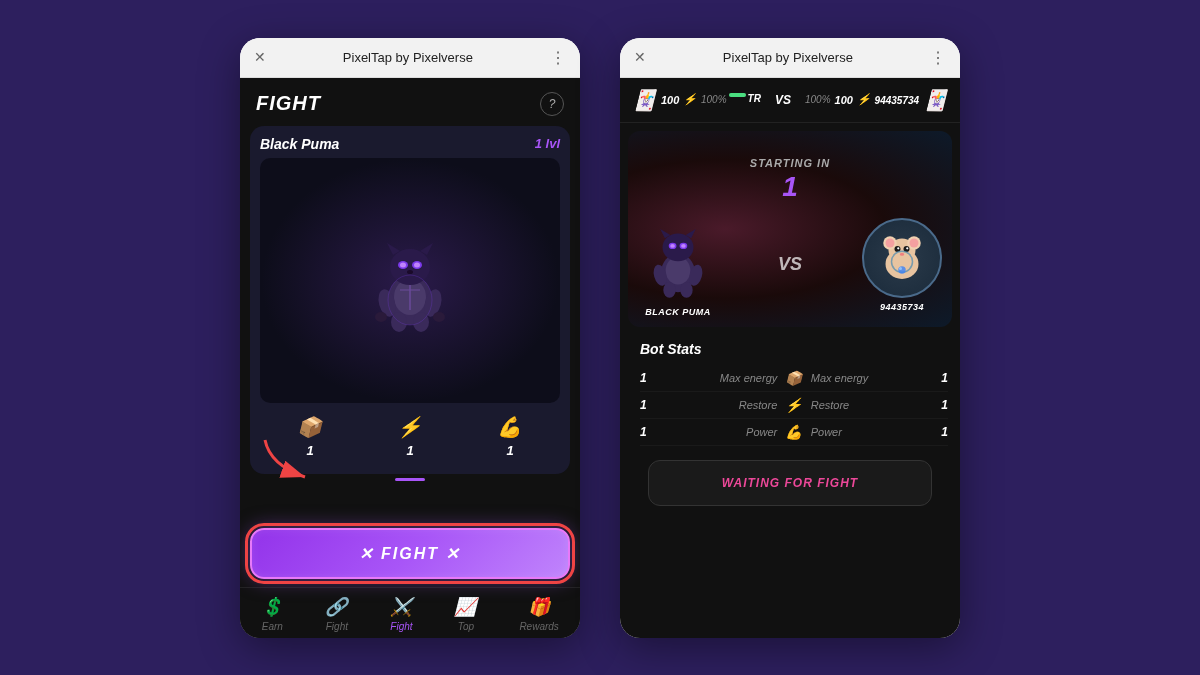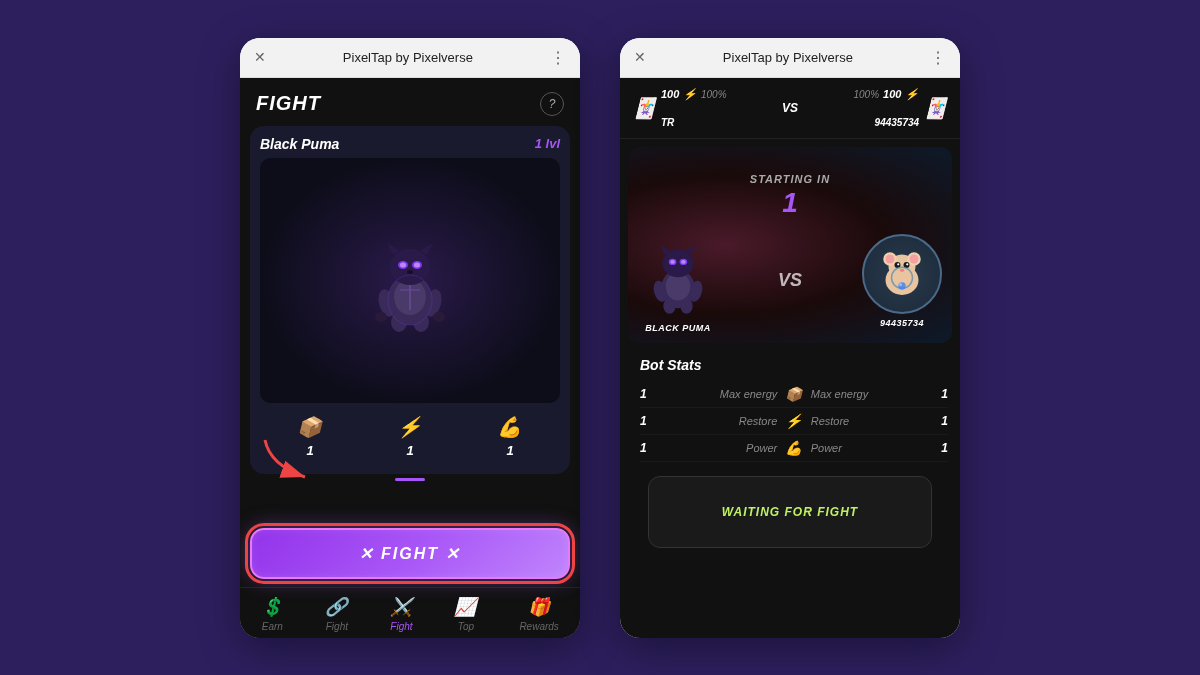--- a/index.html
+++ b/index.html
@@ -248,22 +248,22 @@
       gap: 4px;
       flex: 1;
     }
 
     .player-avatar {
       font-size: 20px;
     }
 
     .player-info {
       display: flex;
-      flex-direction: column;
-      gap: 8px;
+      flex-direction: row;
+      gap: 2px;
       flex: 1;
     }
 
     .energy-bar-row {
       display: flex;
       align-items: center;
       gap: 4px;
     }
 
     .energy-val {
@@ -445,23 +445,23 @@
       font-weight: 700;
       width: 16px;
       text-align: right;
     }
 
     .waiting-btn {
       margin: 8px 28px;
       background: #1a1a1a;
       border: 1px solid #333;
       border-radius: 12px;
-      padding: 28px;
+      padding: 15px;
       text-align: center;
-      color: #bef264;
+      color: #ec4899;
       font-size: 12px;
       font-weight: 700;
       letter-spacing: 1px;
     }
 
     .scrollbar-hint {
       width: 30px;
       height: 3px;
       background: #a855f7;
       border-radius: 2px;

